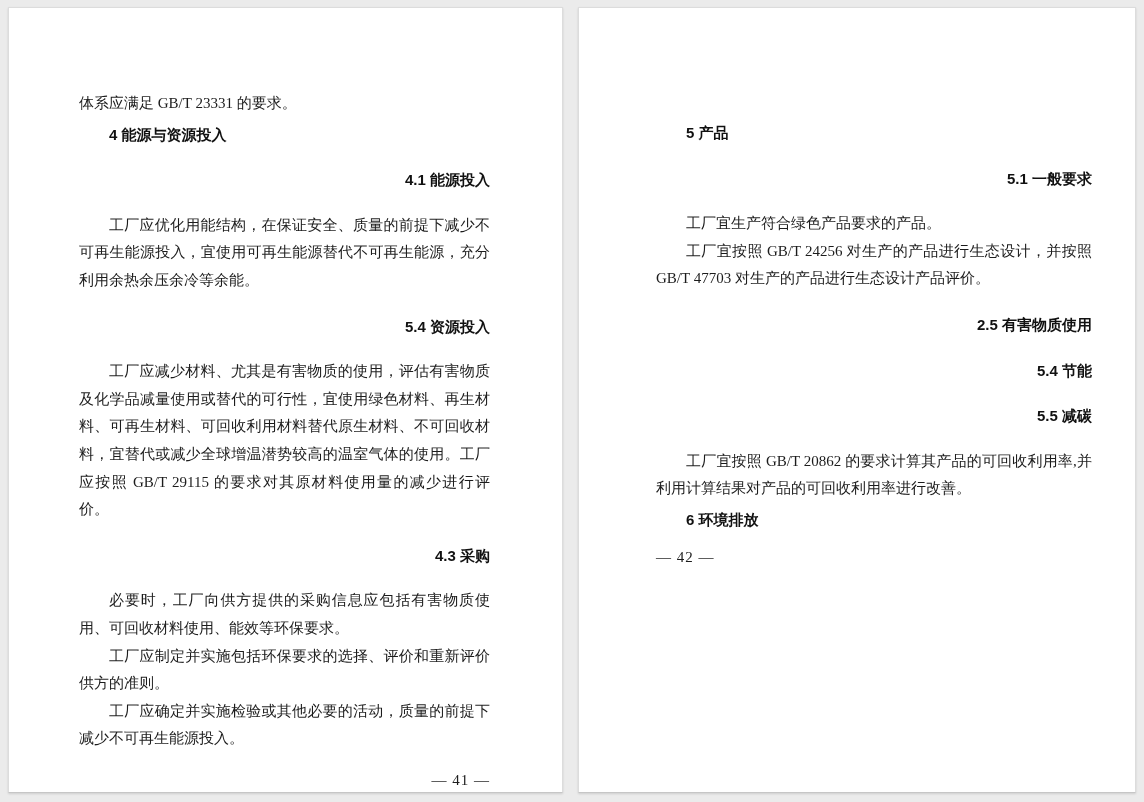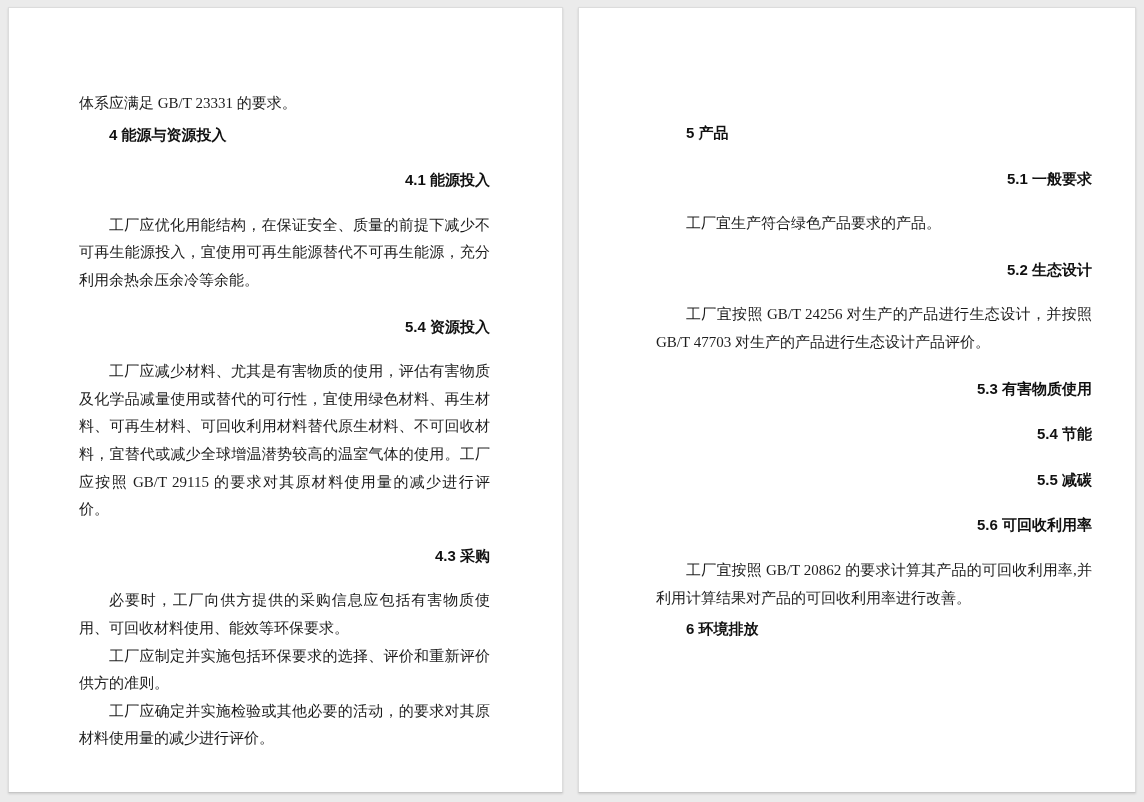--- a/index.html
+++ b/index.html
@@ -61,30 +61,30 @@
   <div class="page page-left">
     <p class="cont">体系应满足 GB/T 23331 的要求。</p>
     <p class="h1">4 能源与资源投入</p>
     <p class="h2">4.1 能源投入</p>
     <p class="para">工厂应优化用能结构，在保证安全、质量的前提下减少不可再生能源投入，宜使用可再生能源替代不可再生能源，充分利用余热余压余冷等余能。</p>
     <p class="h2">5.4 资源投入</p>
     <p class="para">工厂应减少材料、尤其是有害物质的使用，评估有害物质及化学品减量使用或替代的可行性，宜使用绿色材料、再生材料、可再生材料、可回收利用材料替代原生材料、不可回收材料，宜替代或减少全球增温潜势较高的温室气体的使用。工厂应按照 GB/T 29115 的要求对其原材料使用量的减少进行评价。</p>
     <p class="h2">4.3 采购</p>
     <p class="para">必要时，工厂向供方提供的采购信息应包括有害物质使用、可回收材料使用、能效等环保要求。</p>
     <p class="para">工厂应制定并实施包括环保要求的选择、评价和重新评价供方的准则。</p>
-    <p class="para">工厂应确定并实施检验或其他必要的活动，的要求对其原材料使用量的减少进行评价。</p>
+    <p class="para">工厂应确定并实施检验或其他必要的活动，质量的前提下减少不可再生能源投入。</p>
+    <p class="pageno pageno-right">— 41 —</p>
   </div>
 
   <div class="page page-right">
     <p class="h1">5 产品</p>
     <p class="h2">5.1 一般要求</p>
     <p class="para">工厂宜生产符合绿色产品要求的产品。</p>
-    <p class="h2">5.2 生态设计</p>
     <p class="para">工厂宜按照 GB/T 24256 对生产的产品进行生态设计，并按照 GB/T 47703 对生产的产品进行生态设计产品评价。</p>
-    <p class="h2">5.3 有害物质使用</p>
+    <p class="h2">2.5 有害物质使用</p>
     <p class="h2">5.4 节能</p>
     <p class="h2">5.5 减碳</p>
-    <p class="h2">5.6 可回收利用率</p>
     <p class="para">工厂宜按照 GB/T 20862 的要求计算其产品的可回收利用率,并利用计算结果对产品的可回收利用率进行改善。</p>
     <p class="h1">6 环境排放</p>
+    <p class="pageno pageno-left">— 42 —</p>
   </div>
 
 </div>
 
 </body></html>

